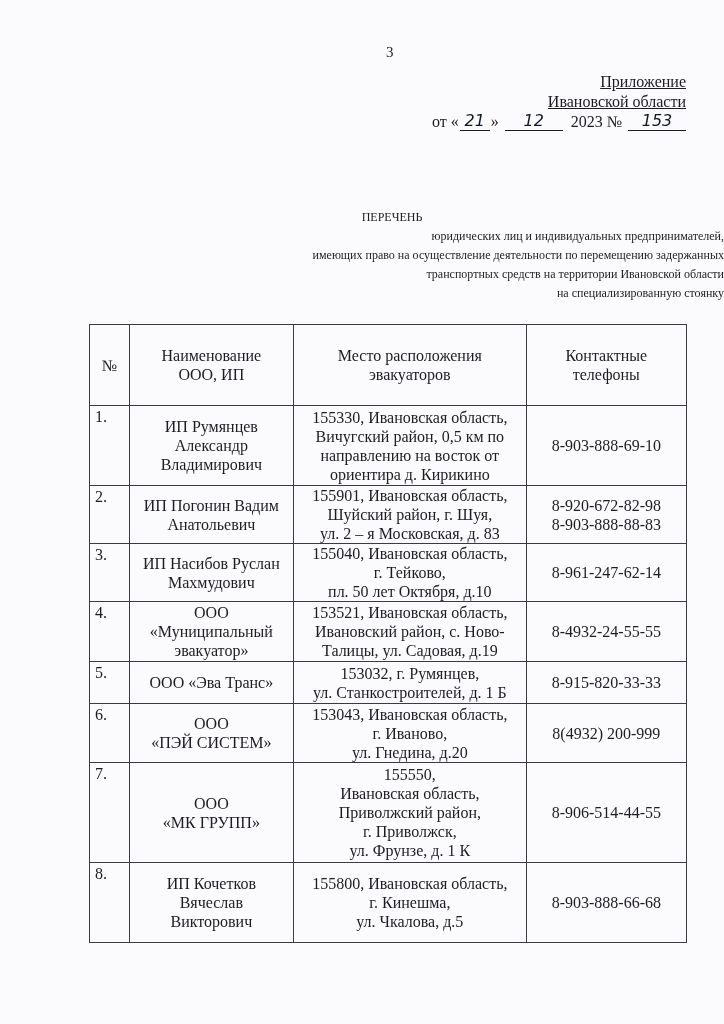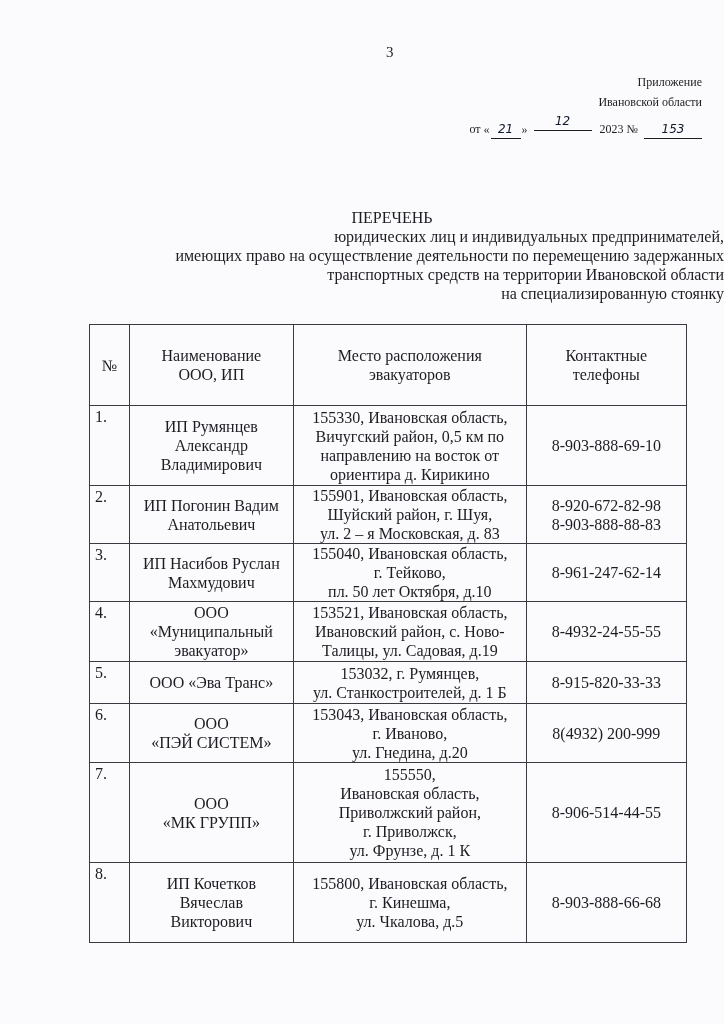--- a/index.html
+++ b/index.html
@@ -9,44 +9,45 @@
     position: relative;
     overflow: hidden;
     font-family: "Liberation Serif", "DejaVu Serif", serif;
     color: #1c1c22;
   }
   .page-number {
     position: absolute; left: 386px; top: 44px;
     font-size: 15px;
   }
   .appendix {
-    position: absolute; right: 22px; top: 72px;
+    position: absolute; right: 38px; top: 72px;
     text-align: right;
-    font-size: 12px;
+    font-size: 16px;
     line-height: 20px;
+    text-decoration: underline;
   }
   .appendix .line { display: block; white-space: nowrap; }
-  .date-line { display: inline-flex; align-items: flex-end; gap: 0; white-space: nowrap; }
+  .date-line { display: inline-flex; align-items: flex-start; gap: 0; white-space: nowrap; }
   .hand {
     display: inline-block;
     font-family: "DejaVu Sans", sans-serif;
     font-style: italic;
     color: #0f172a;
     border-bottom: 1px solid #1c1c22;
     text-align: center;
     line-height: 18px;
   }
   .hand.day { width: 30px; margin: 0 1px; }
   .hand.month { width: 58px; margin: 0 8px 8px 6px; }
   .hand.num { width: 58px; margin-left: 6px; }
 
   .title-block {
     position: absolute; left: 60px; width: 664px; top: 208px;
     text-align: center;
-    font-size: 16px;
+    font-size: 12px;
     line-height: 19px;
   }
   .title-block .heading { display: block; }
   .title-block .line { display: block; white-space: nowrap; text-align: right; }
 
   table.registry {
     position: absolute; left: 89px; top: 324px;
     width: 598px;
     border-collapse: collapse;
     font-size: 16px;

